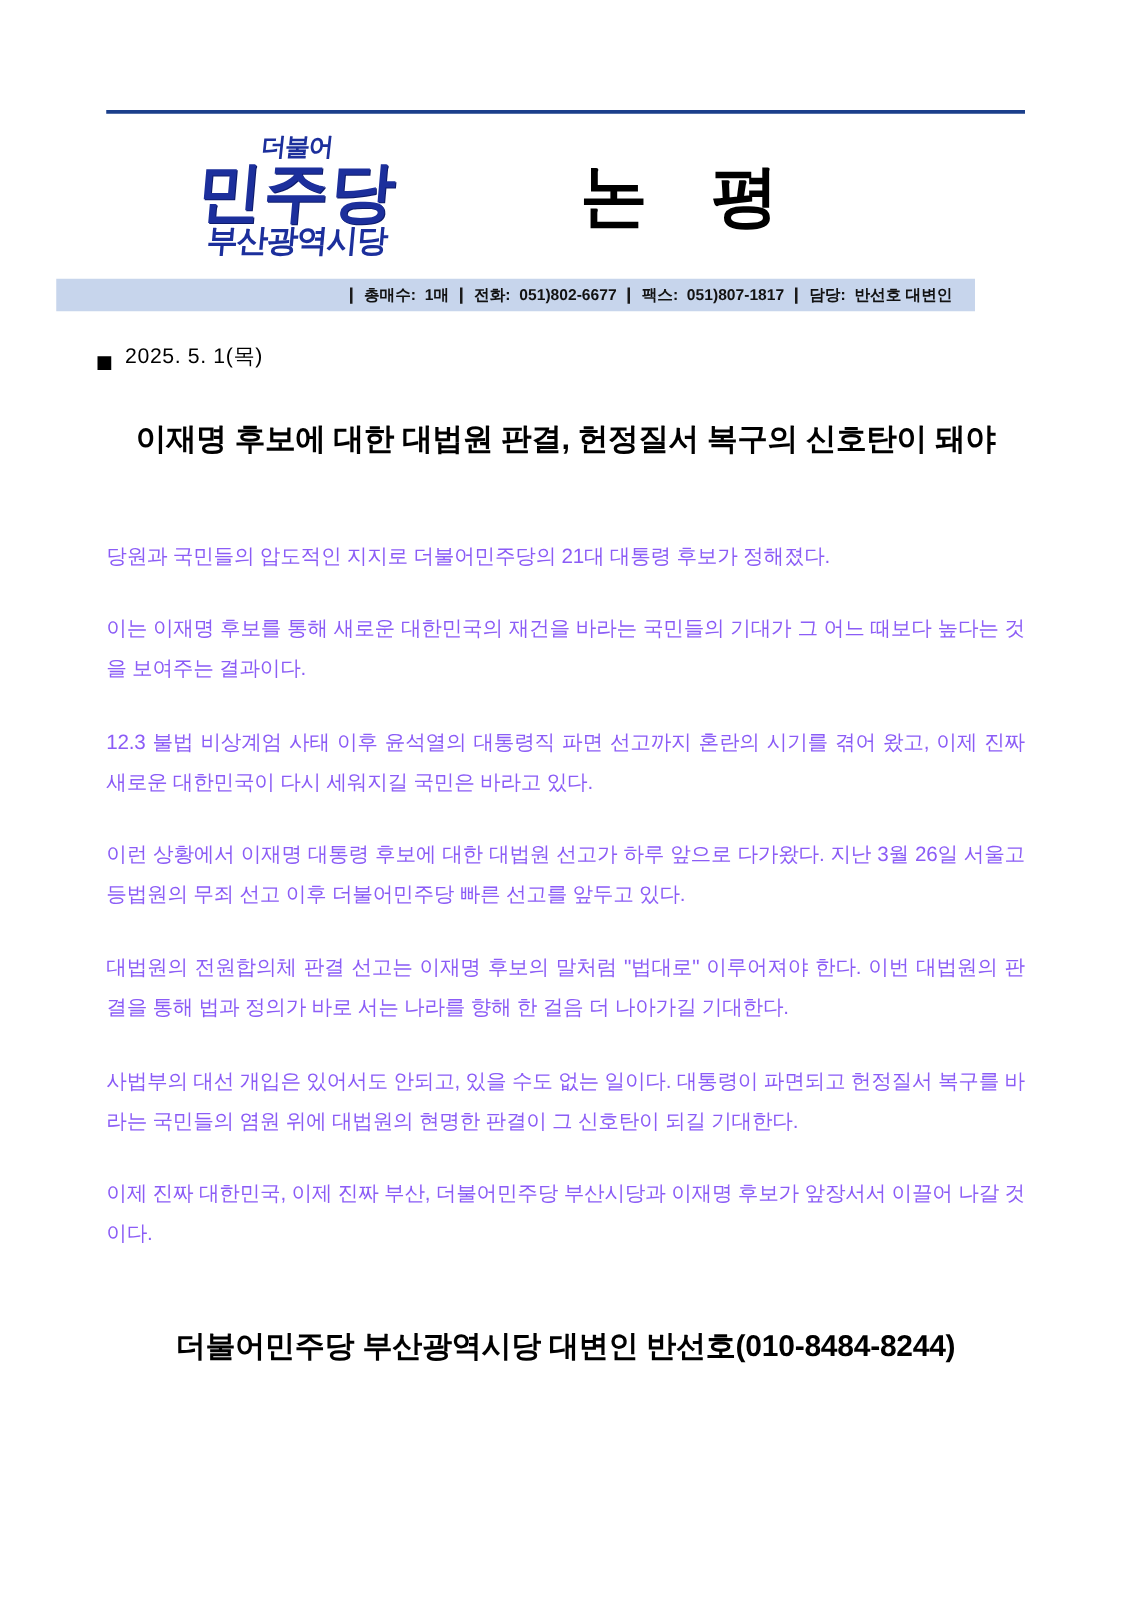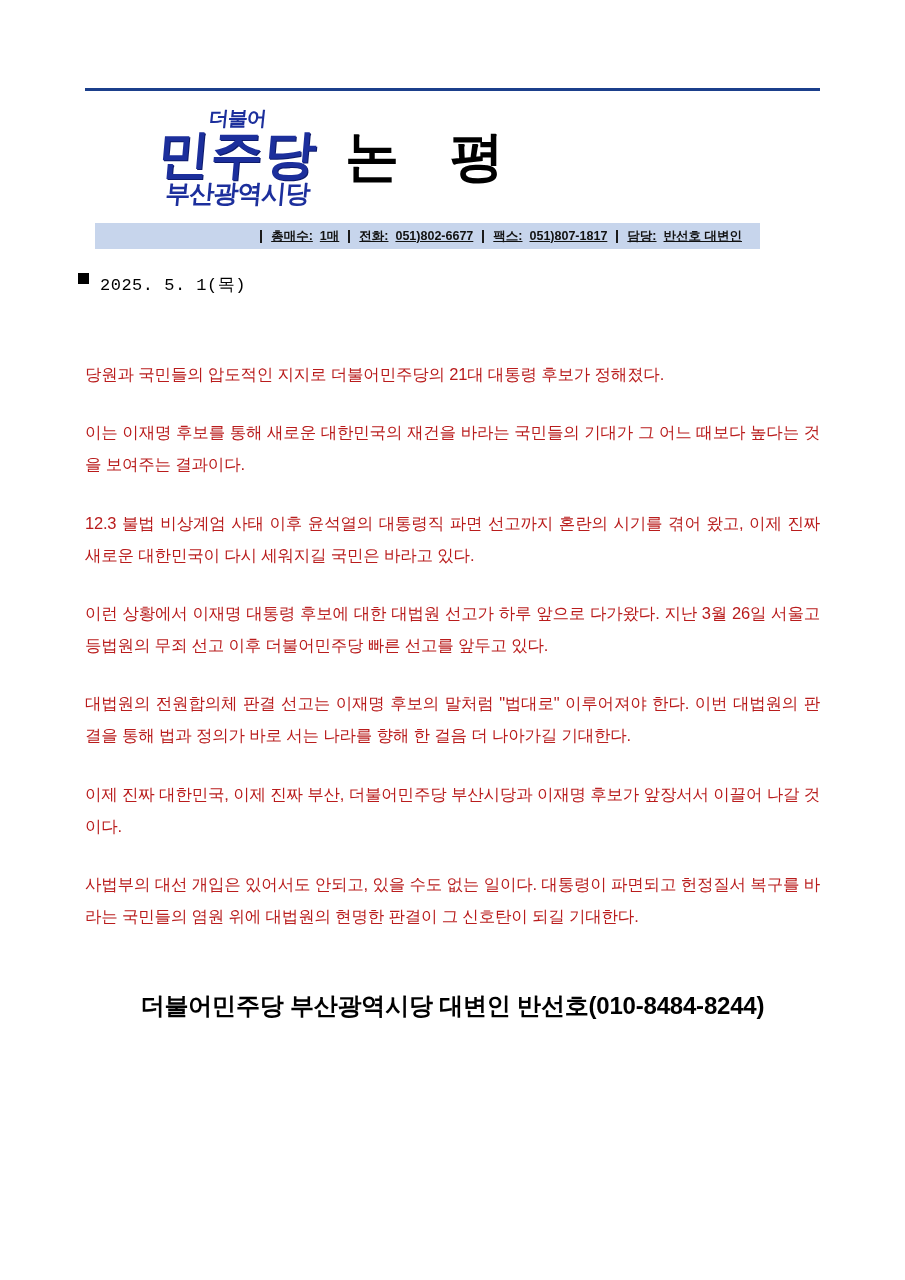--- a/index.html
+++ b/index.html
@@ -71,65 +71,64 @@
     font-size: 25px;
     font-weight: bold;
     letter-spacing: -1px;
     color: #1c2f9c;
     margin-top: 2px;
     transform: skewX(-5deg);
   }
 
   .doc-type {
     flex: 1;
+    text-align: center;
     font-size: 54px;
     font-weight: bold;
     letter-spacing: 18px;
     padding-right: 60px;
     color: #000;
   }
 
   
   .infobar {
-    margin: 6px 85px 0 95px;
-    width: 665px;
+    margin: 6px 85px 0 45px;
+    width: 735px;
     background: #c7d5ec;
     height: 26px;
     display: flex;
     align-items: center;
     justify-content: flex-end;
     font-size: 12.5px;
     font-weight: bold;
     color: #121212;
     box-sizing: border-box;
     padding-right: 18px;
-    text-decoration: underline;
   }
   .infobar .cell {
     display: flex;
     align-items: center;
     white-space: nowrap;
   }
   .infobar .sep {
     display: inline-block;
     width: 2px;
     height: 13px;
     background: #1a1a1a;
     margin: 0 9px 0 9px;
   }
   .infobar .label { margin-right: 7px; }
 
   
   .date-row {
     margin: 24px 0 0 78px;
     display: flex;
-    align-items: flex-start;
+    align-items: flex-end;
     font-size: 17px;
     letter-spacing: 0.5px;
-    font-family: Liberation Mono, monospace;
   }
   .date-bullet {
     width: 11px;
     height: 11px;
     background: #000;
     margin-right: 11px;
   }
 
   
   .title {
@@ -145,21 +144,21 @@
   .body-text {
     margin: 62px 85px 0 85px;
     width: 735px;
   }
   .para {
     font-size: 16.5px;
     line-height: 1.95;
     letter-spacing: -0.2px;
     margin: 0 0 26px 0;
     text-align: justify;
-    color: #b91c1c;
+    color: #8b5cf6;
   }
 
   
   .signature {
     margin-top: 58px;
     text-align: center;
     font-size: 24px;
     font-weight: bold;
     letter-spacing: -0.2px;
   }
@@ -204,26 +203,27 @@
       <span class="label">담당:</span>
       <span>반선호 대변인</span>
     </span>
   </div>
 
   <div class="date-row">
     <span class="date-bullet"></span>
     <span>2025. 5. 1(목)</span>
   </div>
 
+  <h1 class="title">이재명 후보에 대한 대법원 판결, 헌정질서 복구의 신호탄이 돼야</h1>
 
   <div class="body-text">
     <p class="para">당원과 국민들의 압도적인 지지로 더불어민주당의 21대 대통령 후보가 정해졌다.</p>
     <p class="para">이는 이재명 후보를 통해 새로운 대한민국의 재건을 바라는 국민들의 기대가 그 어느 때보다 높다는 것을 보여주는 결과이다.</p>
     <p class="para">12.3 불법 비상계엄 사태 이후 윤석열의 대통령직 파면 선고까지 혼란의 시기를 겪어 왔고, 이제 진짜 새로운 대한민국이 다시 세워지길 국민은 바라고 있다.</p>
     <p class="para">이런 상황에서 이재명 대통령 후보에 대한 대법원 선고가 하루 앞으로 다가왔다. 지난 3월 26일 서울고등법원의 무죄 선고 이후 더불어민주당 빠른 선고를 앞두고 있다.</p>
     <p class="para">대법원의 전원합의체 판결 선고는 이재명 후보의 말처럼 "법대로" 이루어져야 한다. 이번 대법원의 판결을 통해 법과 정의가 바로 서는 나라를 향해 한 걸음 더 나아가길 기대한다.</p>
+    <p class="para">사법부의 대선 개입은 있어서도 안되고, 있을 수도 없는 일이다. 대통령이 파면되고 헌정질서 복구를 바라는 국민들의 염원 위에 대법원의 현명한 판결이 그 신호탄이 되길 기대한다.</p>
     <p class="para">이제 진짜 대한민국, 이제 진짜 부산, 더불어민주당 부산시당과 이재명 후보가 앞장서서 이끌어 나갈 것이다.</p>
-    <p class="para">사법부의 대선 개입은 있어서도 안되고, 있을 수도 없는 일이다. 대통령이 파면되고 헌정질서 복구를 바라는 국민들의 염원 위에 대법원의 현명한 판결이 그 신호탄이 되길 기대한다.</p>
 
     <div class="signature">더불어민주당 부산광역시당 대변인 반선호(010-8484-8244)</div>
   </div>
 
 </div>
 
 </body></html>

